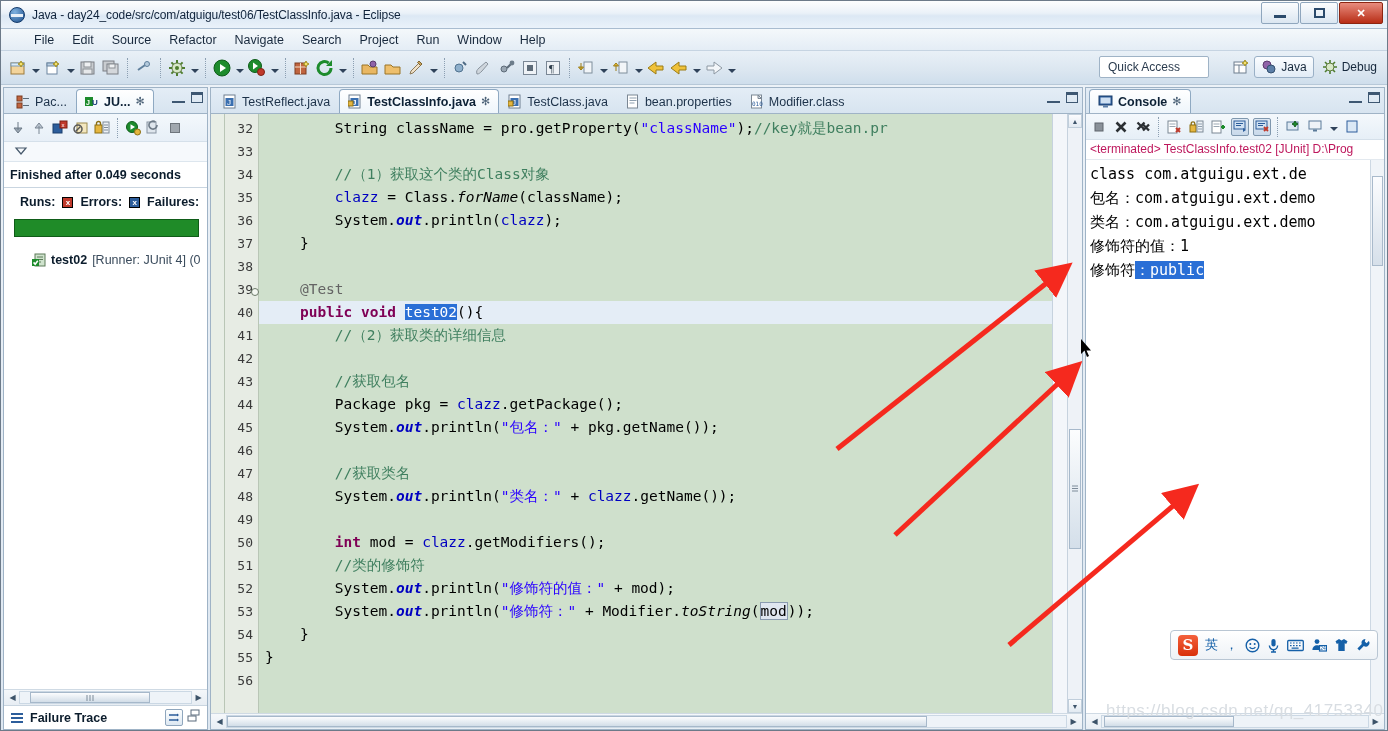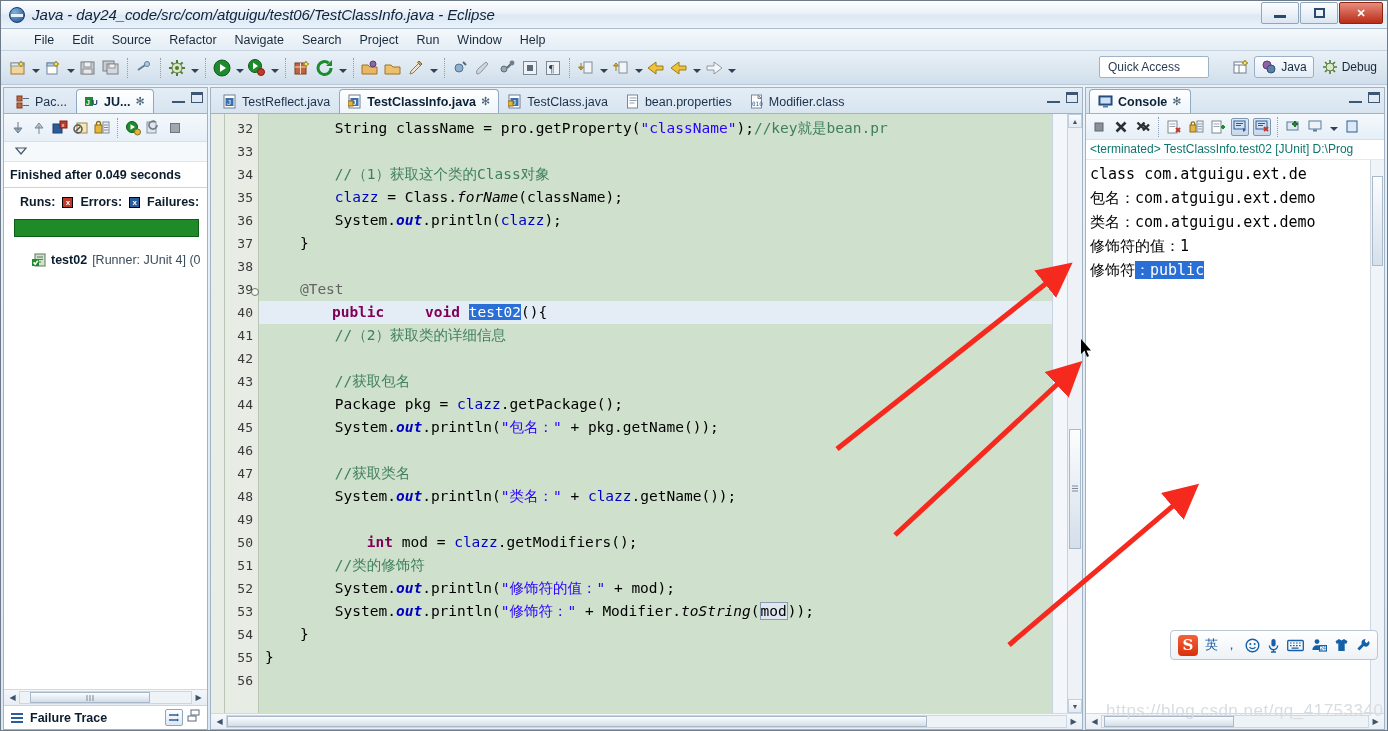--- a/index.html
+++ b/index.html
@@ -31,21 +31,21 @@
   #titlebar .tb-icon {
     width:16px;height:16px;border-radius:50%;
     background: radial-gradient(circle at 35% 30%, #7fb2e0, #1d4f8c);
     border:1px solid #123a6b; margin-right:7px; position:relative; flex:0 0 16px;
   }
   #titlebar .tb-icon:after{
     content:""; position:absolute; left:1px; right:1px; top:6px; height:3px;
     background:#e8f0f8;
   }
   #titlebar .tb-title{
-    font-size:15px; color:#10233b; white-space:nowrap; letter-spacing:-0.1px;font-style:italic;
+    font-size:12px; color:#10233b; white-space:nowrap; letter-spacing:-0.1px;
   }
   .winbtns { position:absolute; right:4px; top:1px; display:flex; gap:1px; }
   .winbtn {
     width:38px;height:22px;border:1px solid #8fa6bd;border-radius:2px;
     background:linear-gradient(#fcfdfe,#dbe6f1);
     display:flex;align-items:center;justify-content:center;
     font-size:11px;color:#23425f;
   }
   .winbtn.close{
     background:linear-gradient(#e88c7e,#b82d16);
@@ -191,21 +191,21 @@
     content:"";position:absolute;right:-1px;top:10px;width:6px;height:6px;
     border:1px solid #6b7a68;border-radius:50%;background:#f4f7f2;
   }
   #codearea{
     flex:1 1 auto;min-width:0;overflow:hidden;position:relative;
     background:#cfe0cc; padding-top:3px;
     font-family:"DejaVu Sans Mono", monospace;font-size:14.5px;
   }
   #codearea .cl{height:23px;line-height:23px;white-space:pre;padding-left:6px;}
   #codearea .cl.cur{background:#e4edf6;}
-  .kw{color:#7f0055;font-weight:bold;margin-left:32px;}
+  .kw{color:#7f0055;font-weight:bold;}
   .str{color:#2a00ff;}
   .cmt{color:#3f7f5f;}
   .fld{color:#0000c0;}
   .sttc{color:#0000c0;font-style:italic;font-weight:bold;}
   .mth{color:#000;font-style:italic;text-align:right;}
   .ann{color:#646464;}
   .plain{color:#000;}
   .sel{background:#2a6fd6;color:#fff;}
   .occ{border:1px solid #8a9bb0;background:#dfe6ef;}
   .sqgly{text-decoration:underline wavy #c0392b;}
@@ -231,21 +231,21 @@
 
   
   #rightpanel{width:300px;flex:0 0 300px;background:#fff;}
   #console-toolbar{
     height:26px;flex:0 0 26px;display:flex;align-items:center;gap:4px;padding:0 4px;
     background:linear-gradient(#f4f8fc,#e6eff7);border-bottom:1px solid #d5e0ea;overflow:hidden;
   }
   .cbtn{width:18px;height:18px;display:flex;align-items:center;justify-content:center;border-radius:2px;}
   .cbtn.pressed{border:1px solid #7f97ae;background:linear-gradient(#dfe9f4,#c9d9ea);}
   #console-head{
-    font-size:12px;color:#0f766e;padding:2px 4px 3px 4px;white-space:nowrap;overflow:hidden;
+    font-size:12px;color:#be185d;padding:2px 4px 3px 4px;white-space:nowrap;overflow:hidden;
     border-bottom:1px solid #e3e9ef;background:#fff;
   }
   #console-out{
     flex:1 1 auto;min-height:0;overflow:hidden;background:#fff;position:relative;
     font-family:"DejaVu Sans Mono", monospace;font-size:15px;color:#000;padding:2px 0 0 4px;
   }
   #console-out .col{height:24px;line-height:24px;white-space:pre;}
   #console-vs{
     position:absolute;right:0;top:0;bottom:0;width:14px;background:#f0f4f8;border-left:1px solid #cdd8e3;
   }

